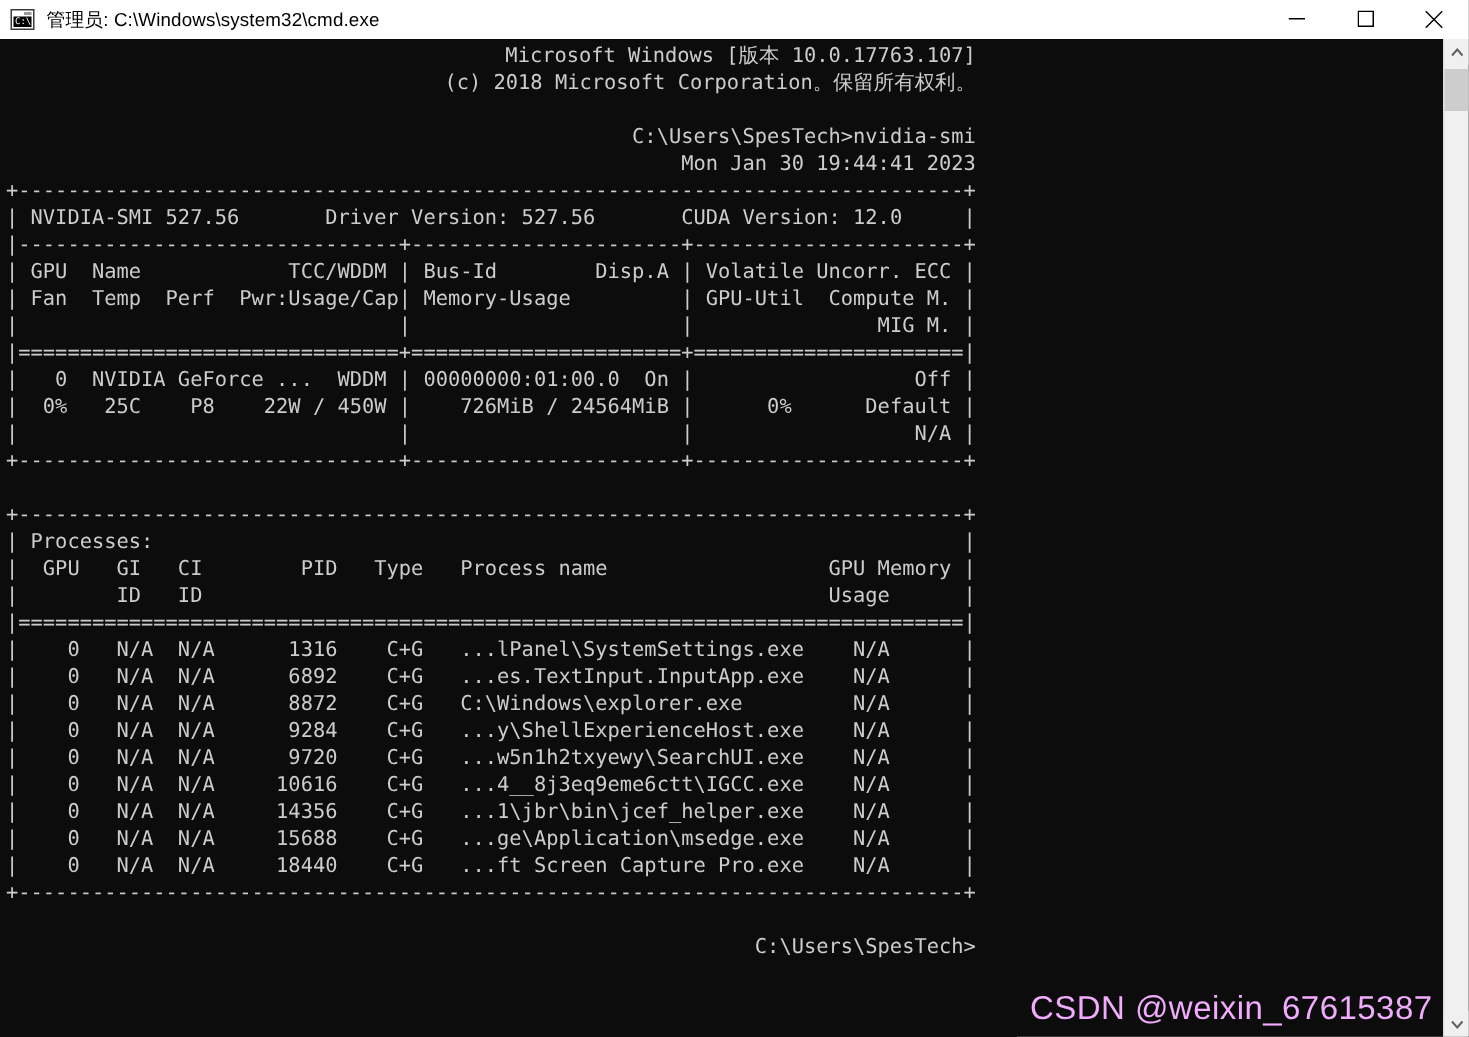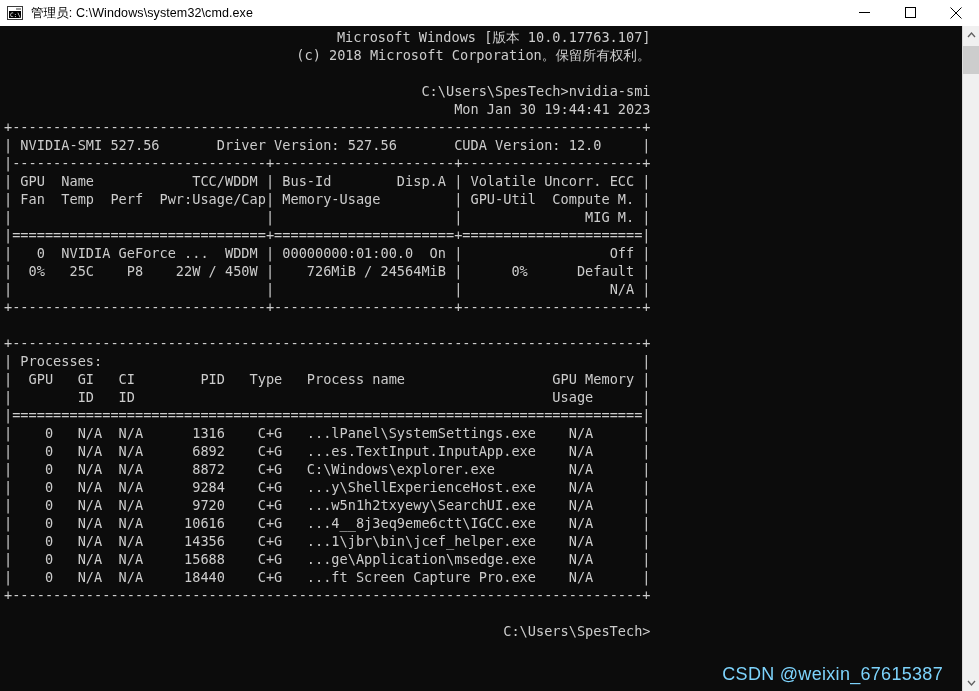--- a/index.html
+++ b/index.html
@@ -119,25 +119,25 @@
     left: 0;
     top: 20px;
     width: 16px;
     height: 28px;
     background: #cdcdcd;
   }
 
   
   #watermark {
     position: absolute;
-    right: 36px;
+    right: 24px;
     bottom: 6px;
     font-family: "Liberation Sans", "DejaVu Sans", sans-serif;
-    font-size: 18px;
-    color: #7dd3fc;
+    font-size: 22px;
+    color: #f0abfc;
     white-space: nowrap;
     letter-spacing: 0.3px;
   }
 
   
   .cmd-ico-outer {
     position: absolute;
     left: 0; top: 0;
     width: 16px; height: 14px;
     background: #ffffff;

